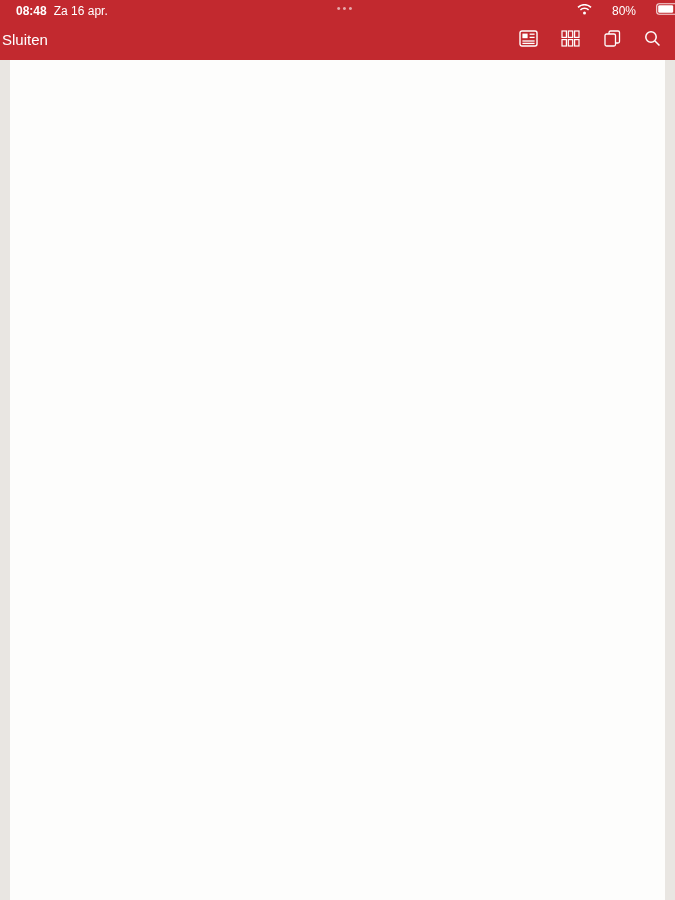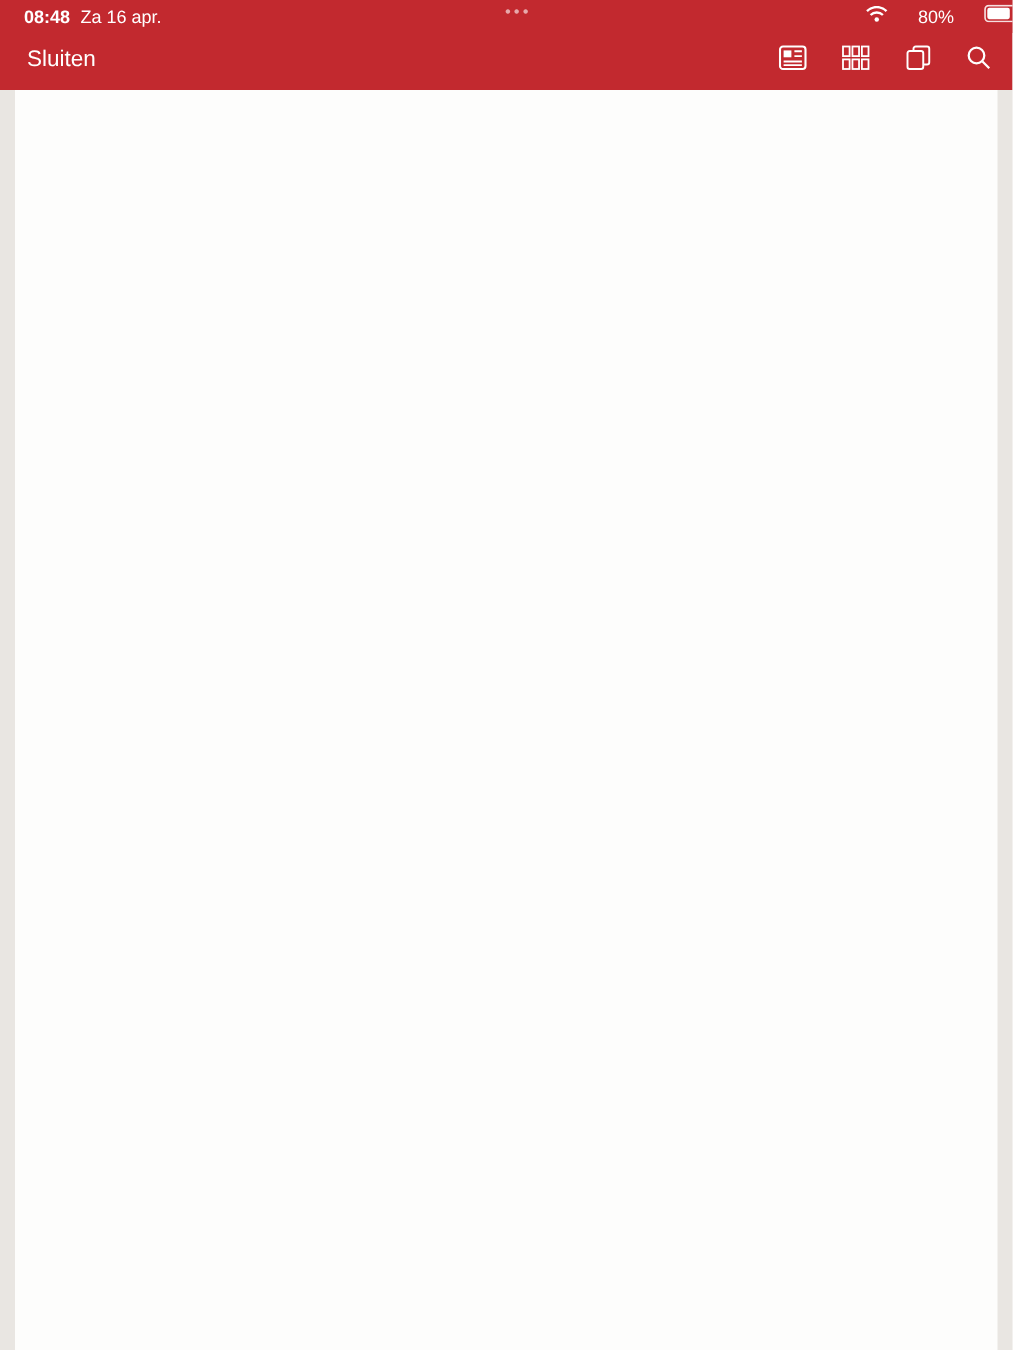--- a/index.html
+++ b/index.html
@@ -7,21 +7,21 @@
        background:#e9e6e2;font-family:"Liberation Sans",sans-serif;}
   .abs{position:absolute}
   
   .statusbar{left:0;top:0;width:675px;height:22px;background:#c2292f;z-index:9;color:#fff;padding-left:16px;}
   .navbar{left:0;top:22px;width:675px;height:38px;background:#c2292f;z-index:9;color:#fff;}
   .sb-left{position:absolute;left:16px;top:4px;font-size:12px;}
   .sb-left b{font-weight:700;margin-right:7px;}
   .sb-dots{position:absolute;left:0;right:0;top:2px;text-align:center;
            color:rgba(255,255,255,.6);font-size:11px;letter-spacing:2px;}
   .sb-right{position:absolute;right:10px;top:3px;display:flex;align-items:center;gap:20px;font-size:12px;}
-  .nav-close{position:absolute;left:18px;top:9px;font-size:15px;}
+  .nav-close{position:absolute;left:2px;top:9px;font-size:15px;}
   .nav-title{position:absolute;left:0;right:0;top:9px;text-align:center;font-size:15px;font-weight:700;}
   .nav-icons{position:absolute;right:14px;top:8px;display:flex;gap:23px;align-items:center;}
   
   .sheet{left:10px;top:60px;width:655px;height:840px;background:#fdfdfc;z-index:1;}
   .rule{background:#ccc7c2;}
   .vrule{background:#d2cdc8;width:1px;}
   
   .mast-prefix{font-weight:700;color:#b3abab;font-size:31px;letter-spacing:-1px;}
   .mast-main{font-weight:700;color:#b3abab;font-size:62px;letter-spacing:-2px;line-height:1;}
   

